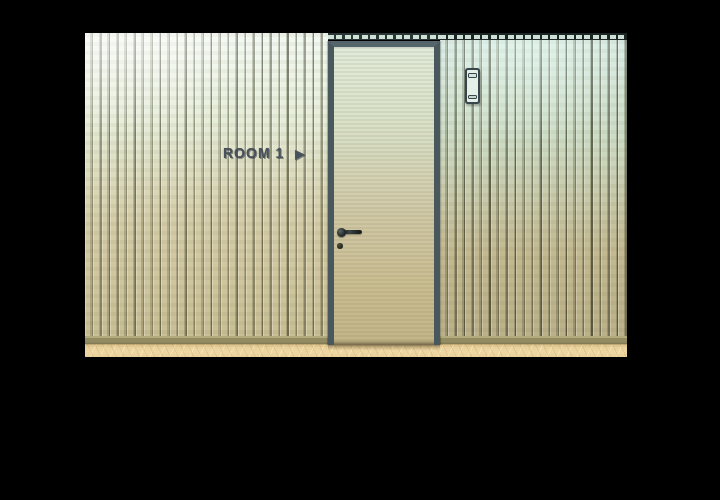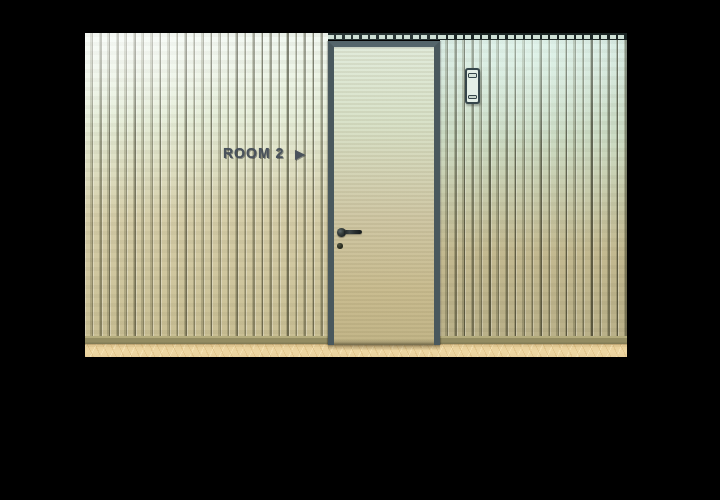--- a/index.html
+++ b/index.html
@@ -167,21 +167,21 @@
     <div class="floor"></div>
     <div class="door-floor-shadow"></div>
 
     <div class="door"></div>
     <div class="door-frame"></div>
     <div class="handle-rosette"></div>
     <div class="handle-lever"></div>
     <div class="door-lock"></div>
 
     <div class="sign">
-      <span>ROOM 2</span>
+      <span>ROOM 1</span>
       <span class="arrow">▶</span>
     </div>
 
     <div class="card-reader">
       <div class="cr-window"></div>
       <div class="cr-slot"></div>
     </div>
 
   </div>
 </div>

